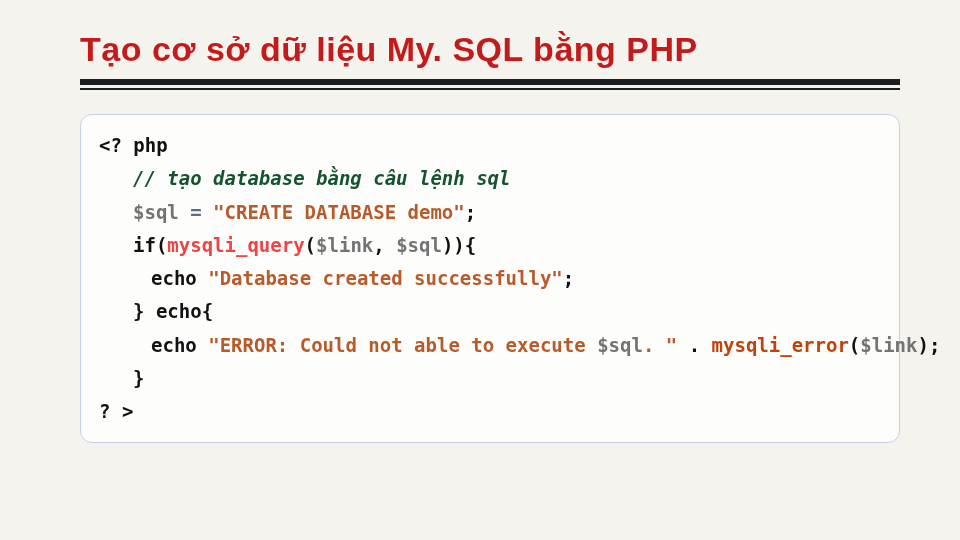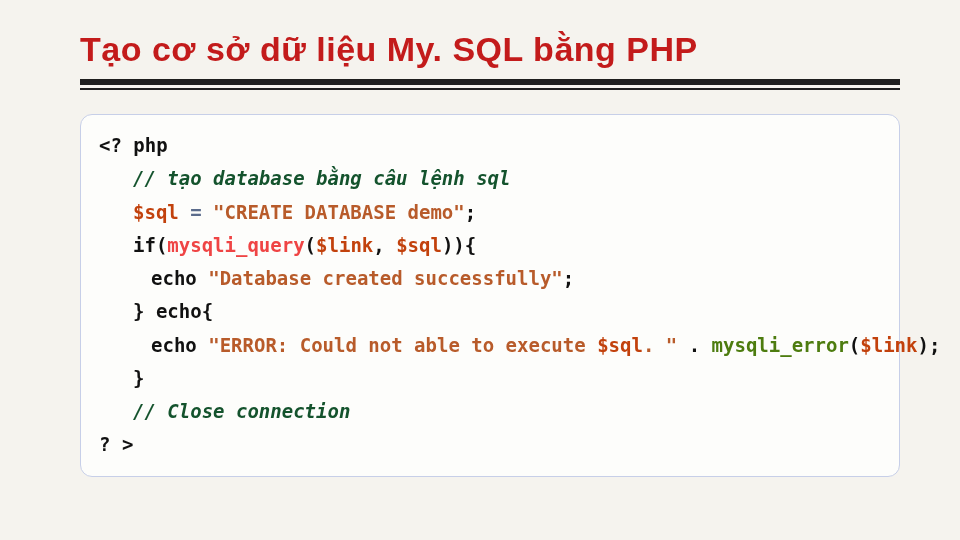--- a/index.html
+++ b/index.html
@@ -4,25 +4,25 @@
 <style>
   html,body{margin:0;padding:0;width:960px;height:540px;background:#f5f3ee;font-family:Arial,Helvetica,sans-serif;overflow:hidden}
   .slide{position:relative;width:960px;height:388px;box-sizing:border-box;padding:30px 60px 32px 80px}
   .title{font-size:34px;font-weight:bold;color:#c31b1b;margin:0 0 10px 0;letter-spacing:.5px}
   .rule-thick{border:0;border-top:6px solid #1e1e1e;margin:6px 0 0 0}
   .rule-thin{border:0;border-top:2px solid #1e1e1e;margin:3px 0 24px 0}
   .code-box{border:1px solid #c7cfe8;background:#fdfdfb;border-radius:12px;padding:14px 18px 14px 18px;font-family:Consolas,Menlo,monospace;font-size:19px;line-height:1.75;color:#111;font-weight:bold}
   .indent1{padding-left:34px;white-space:nowrap}
   .indent2{padding-left:52px;white-space:nowrap}
   .cmt{color:#14532d;font-style:italic}
-  .var{color:#c2410c}
+  .var{color:#737373}
   .op{color:#5b6c8c;font-weight:bold}
   .str{color:#b85b2a}
   .fn{color:#ef4444}
-  .err{color:#4d7c0f}
+  .err{color:#c2410c}
 </style>
 </head>
 <body>
 
 <div class="slide">
 
   <h1 class="title">Tạo cơ sở dữ liệu My. SQL bằng PHP</h1>
   <hr class="rule-thick">
   <hr class="rule-thin">
 
@@ -46,21 +46,18 @@
     </div>
 
     <div class="indent1">} echo{</div>
 
     <div class="indent2">
       <span>echo </span><span class="str">"ERROR: Could not able to execute </span><span class="var">$sql</span><span class="str">. "</span><span> . </span><span class="err">mysqli_error</span><span>(</span><span class="var">$link</span><span>);</span>
     </div>
 
     <div class="indent1">}</div>
 
-    <div class="indent1">
-      <span class="cmt">// Close connection</span>
-    </div>
 
 
     <div>? &gt;</div>
   </div>
 
 </div>
 
 </body></html>

